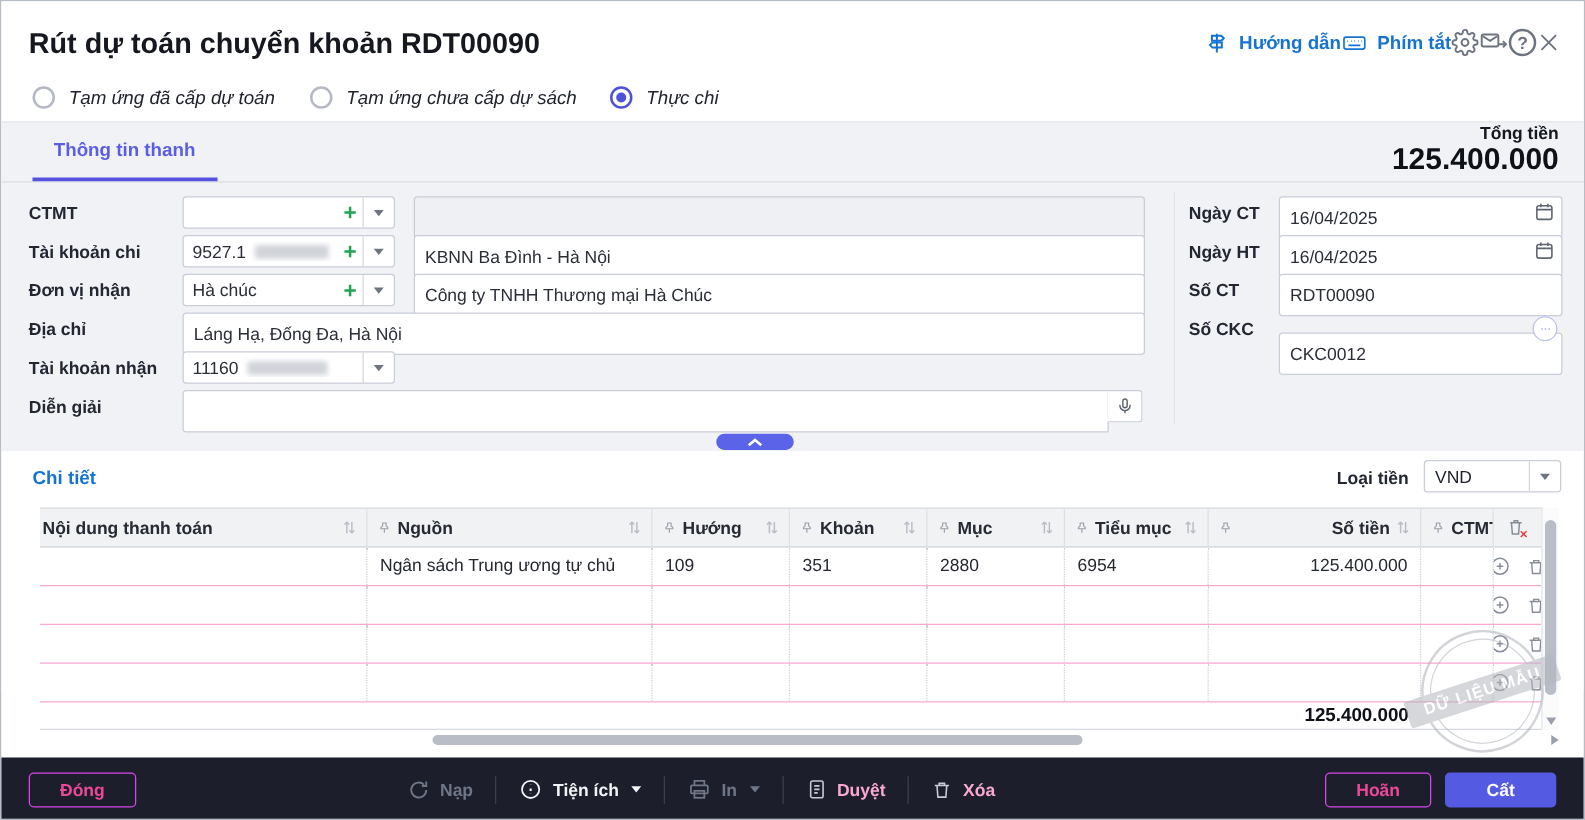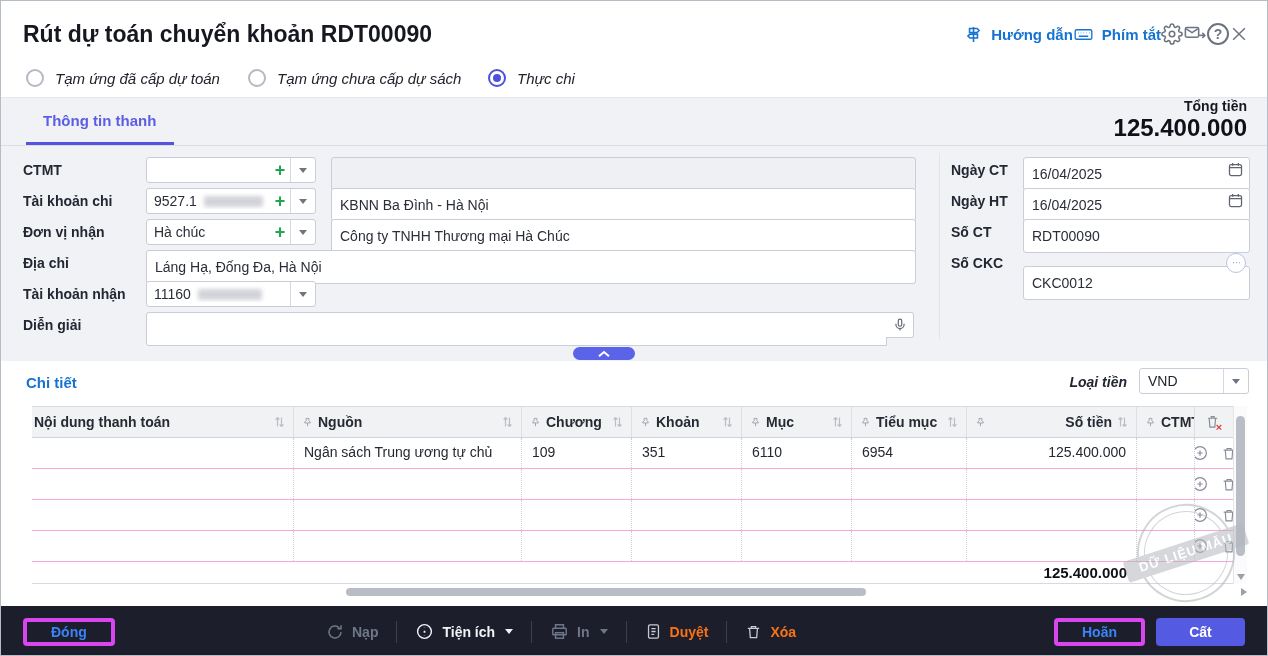--- a/index.html
+++ b/index.html
@@ -46,21 +46,21 @@
   .field-icon { position:absolute; right:6px; top:4px; }
   .mic-seg { position:absolute; width:28px; height:26px; background:#fff; border:1px solid #c9cdd8; border-radius:0 3px 3px 0; border-left:none; display:flex; align-items:center; justify-content:center; cursor:pointer; }
   .ellipsis-btn { position:absolute; width:20px; height:20px; border:1px solid #bcc2ea; border-radius:50%; color:#aab0e4; font-size:12px; line-height:17px; text-align:center; background:#fff; cursor:pointer; }
   .ellipsis-btn::after { content:"···"; letter-spacing:-1px; }
   .vdivider { position:absolute; left:938px; top:55px; width:1px; height:186px; background:#e2e4e9; }
   .collapse-pill { position:absolute; left:572px; top:249px; width:62px; height:13px; background:#5b63e8; border-radius:8px; display:flex; align-items:center; justify-content:center; cursor:pointer; }
 
   
   .detail { position:absolute; top:360px; left:0; right:0; height:191px; background:#fff; }
   .detail-title { position:absolute; left:25px; top:13px; font-size:15px; font-weight:bold; color:#1673d2; cursor:pointer; }
-  .currency-label { position:absolute; right:140px; top:13px; font-size:14px; font-weight:bold; color:#232732;font-style:italic; }
+  .currency-label { position:absolute; right:140px; top:13px; font-size:14px; font-weight:bold; color:#232732; }
   .currency-select { position:absolute; right:18px; top:7px; width:110px; height:26px; background:#fff; border:1px solid #c9cdd8; border-radius:3px; display:flex; align-items:center; cursor:pointer; }
   .currency-select .val { flex:1; padding:0 8px; font-size:14px; }
   .currency-select .caret-seg { width:25px; align-self:stretch; border-left:1px solid #d5d8df; display:flex; align-items:center; justify-content:center; }
 
   .grid { position:absolute; left:0; top:45px; width:1232px;padding-left:31px; }
   .g-head { display:flex; height:32px; background:#f1f2f4; border-top:1px solid #d9dce2; border-bottom:1px solid #cfd3d9; }
   .g-head .hc { display:flex; align-items:center; gap:5px; padding:0 8px; font-size:14px; font-weight:bold; color:#262a33; border-right:1px solid #dcdfe5; overflow:hidden; white-space:nowrap; cursor:pointer; }
   .g-row { display:flex; height:31px; border-bottom:1px solid #f9a8d4; }
   .g-row .bc { padding:0 10px; font-size:14px; color:#24282f; line-height:29px; border-right:1px dotted #ccd0d6; overflow:hidden; white-space:nowrap; }
   .g-total { display:flex; height:22px; border-bottom:1px solid #d6d9df; align-items:center; }
@@ -81,28 +81,28 @@
   .harrow { position:absolute; left:1240px; top:227px; width:0; height:0; border-top:4px solid transparent; border-bottom:4px solid transparent; border-left:6px solid #9aa0aa; cursor:pointer; }
 
   
   .stamp { position:absolute; left:1136px; top:503px; width:98px; height:98px; transform:rotate(-18deg); opacity:.55; pointer-events:none; }
   .stamp-circle { position:absolute; inset:0; border:2px solid #aeb2ba; border-radius:50%; }
   .stamp-circle::after { content:""; position:absolute; inset:5px; border:1px solid #aeb2ba; border-radius:50%; }
   .stamp-band { position:absolute; left:-14px; right:-14px; top:38px; height:22px; background:#b3b7bf; color:#fff; font-weight:bold; font-size:13px; text-align:center; line-height:22px; letter-spacing:1px; border-radius:2px; }
 
   
   .footer { position:absolute; left:0; top:605px; width:100%; height:51px; background:#1c1f2b; }
-  .btn-outline { position:absolute; top:12px; height:28px; border:4px solid #d946ef; border-radius:4px; background:transparent; color:#3b82f6; font-family:"Liberation Sans",sans-serif; font-size:14px; font-weight:bold; padding:0 24px; cursor:pointer; }
+  .btn-outline { position:absolute; top:12px; height:28px; border:1px solid #d946ef; border-radius:4px; background:transparent; color:#ec4899; font-family:"Liberation Sans",sans-serif; font-size:14px; font-weight:bold; padding:0 24px; cursor:pointer; }
   .btn-close { left:22px; }
   .btn-postpone { right:122px; }
   .btn-save { position:absolute; top:12px; right:22px; height:28px; width:89px; border:none; border-radius:4px; background:#545ae2; color:#fff; font-family:"Liberation Sans",sans-serif; font-size:14px; font-weight:bold; cursor:pointer;margin-left:32px; }
   .ft-center { position:absolute; left:325px; top:0; height:51px; display:flex; align-items:center; }
   .ft-item { display:flex; align-items:center; gap:8px; font-size:14px; font-weight:bold; cursor:pointer; }
   .ft-item.dim { color:#6f7688; } .ft-item.dim svg { stroke:#6f7688; }
-  .ft-item.lite { color:#f97316; } .ft-item.lite svg { stroke:#c7cbd4; }
+  .ft-item.lite { color:#f9a8d4; } .ft-item.lite svg { stroke:#c7cbd4; }
   .ft-item.bright { color:#f2f3f7; } .ft-item.bright svg { stroke:#f2f3f7; }
   .ft-sep { width:1px; height:22px; background:#3b4050; margin:0 18px; }
   .ft-caret { width:0; height:0; border-left:4px solid transparent; border-right:4px solid transparent; border-top:5px solid currentColor; margin-left:2px; }
 
   svg { display:block; }
   .pin-icon svg { stroke:#9aa0aa; }
   .sort-icon svg { stroke:#b9bdc5; }
 </style>
 </head>
 <body>
@@ -312,21 +312,21 @@
               </svg>
             </span>
         </div>
         <div class="hc cw2">
           <span class="pin-icon">
               <svg width="11" height="13" viewBox="0 0 24 24" fill="none" stroke-width="2">
                 <path d="M9 3h6v5l3 3v2H6v-2l3-3z"></path>
                 <path d="M12 13v7"></path>
               </svg>
             </span>
-          <span>Chương</span>
+          <span>Hướng</span>
             <span class="lbl-sp"></span>
           <span class="sort-icon">
               <svg width="11" height="12" viewBox="0 0 11 12" fill="none" stroke-width="1.2">
                 <path d="M3.5 10.5v-9M3.5 1.5 1.6 3.7M3.5 1.5l1.9 2.2"></path>
                 <path d="M7.5 1.5v9M7.5 10.5 5.6 8.3M7.5 10.5l1.9-2.2"></path>
               </svg>
             </span>
         </div>
         <div class="hc cw3">
           <span class="pin-icon">
@@ -409,21 +409,21 @@
               </svg>
           </span>
         </div>
       </div>
 
       <div class="g-row">
         <div class="bc cw0"></div>
         <div class="bc cw1">Ngân sách Trung ương tự chủ</div>
         <div class="bc cw2">109</div>
         <div class="bc cw3">351</div>
-        <div class="bc cw4">6110</div>
+        <div class="bc cw4">2880</div>
         <div class="bc cw5">6954</div>
         <div class="bc cw6 num">125.400.000</div>
         <div class="bc cw7"></div>
         <div class="bc cw8 actions">
           <span class="row-icon">
               <svg width="18" height="18" viewBox="0 0 24 24" fill="none" stroke-width="1.6">
                 <circle cx="12" cy="12" r="8.5"></circle>
                 <path d="M12 8.5v7M8.5 12h7"></path>
               </svg>
             </span>

